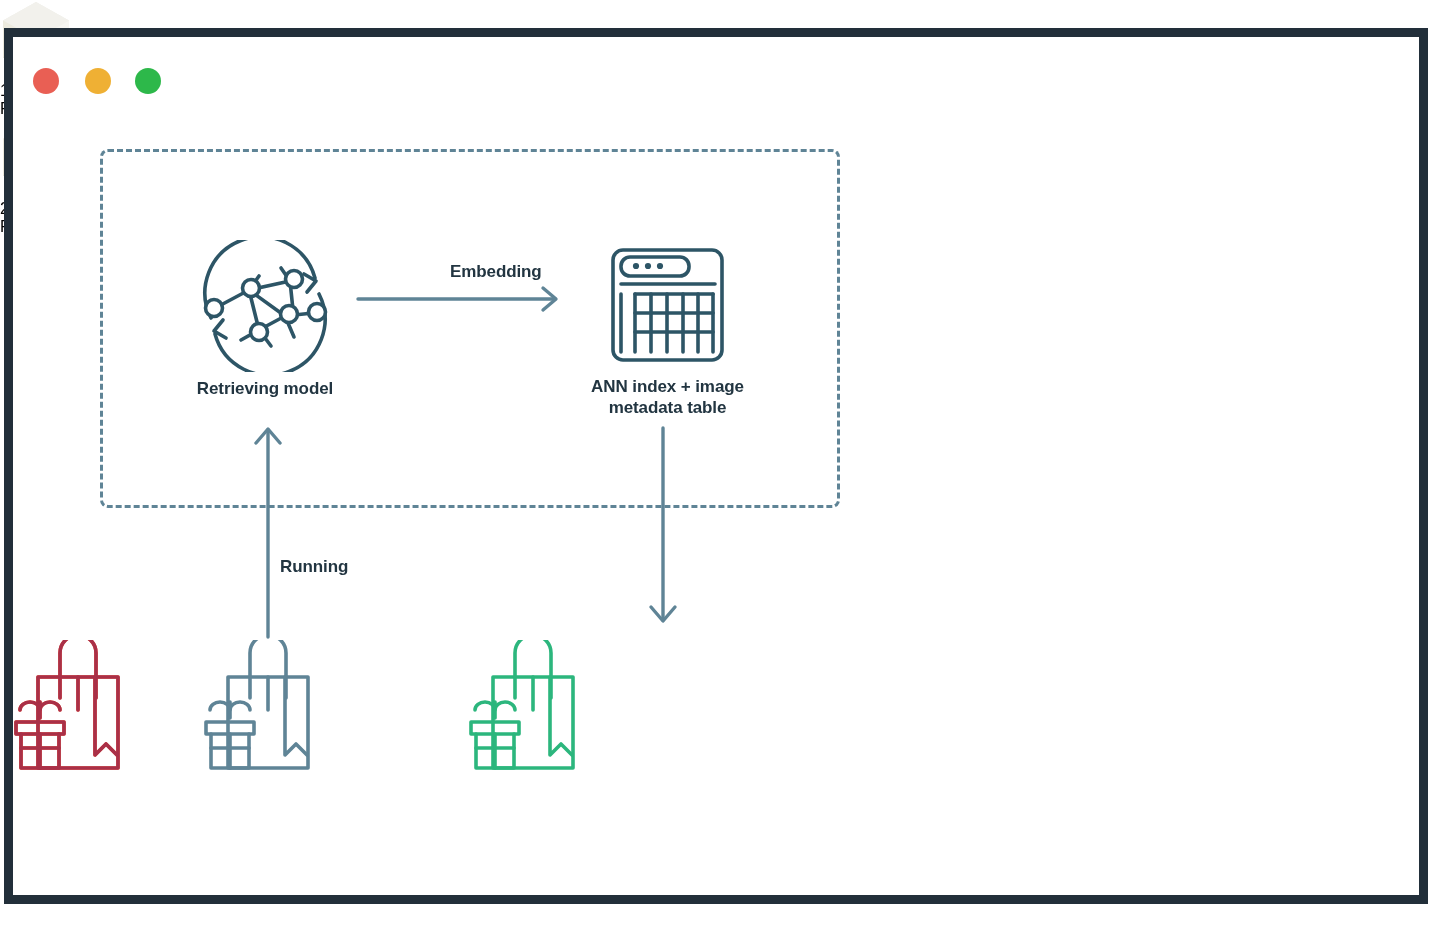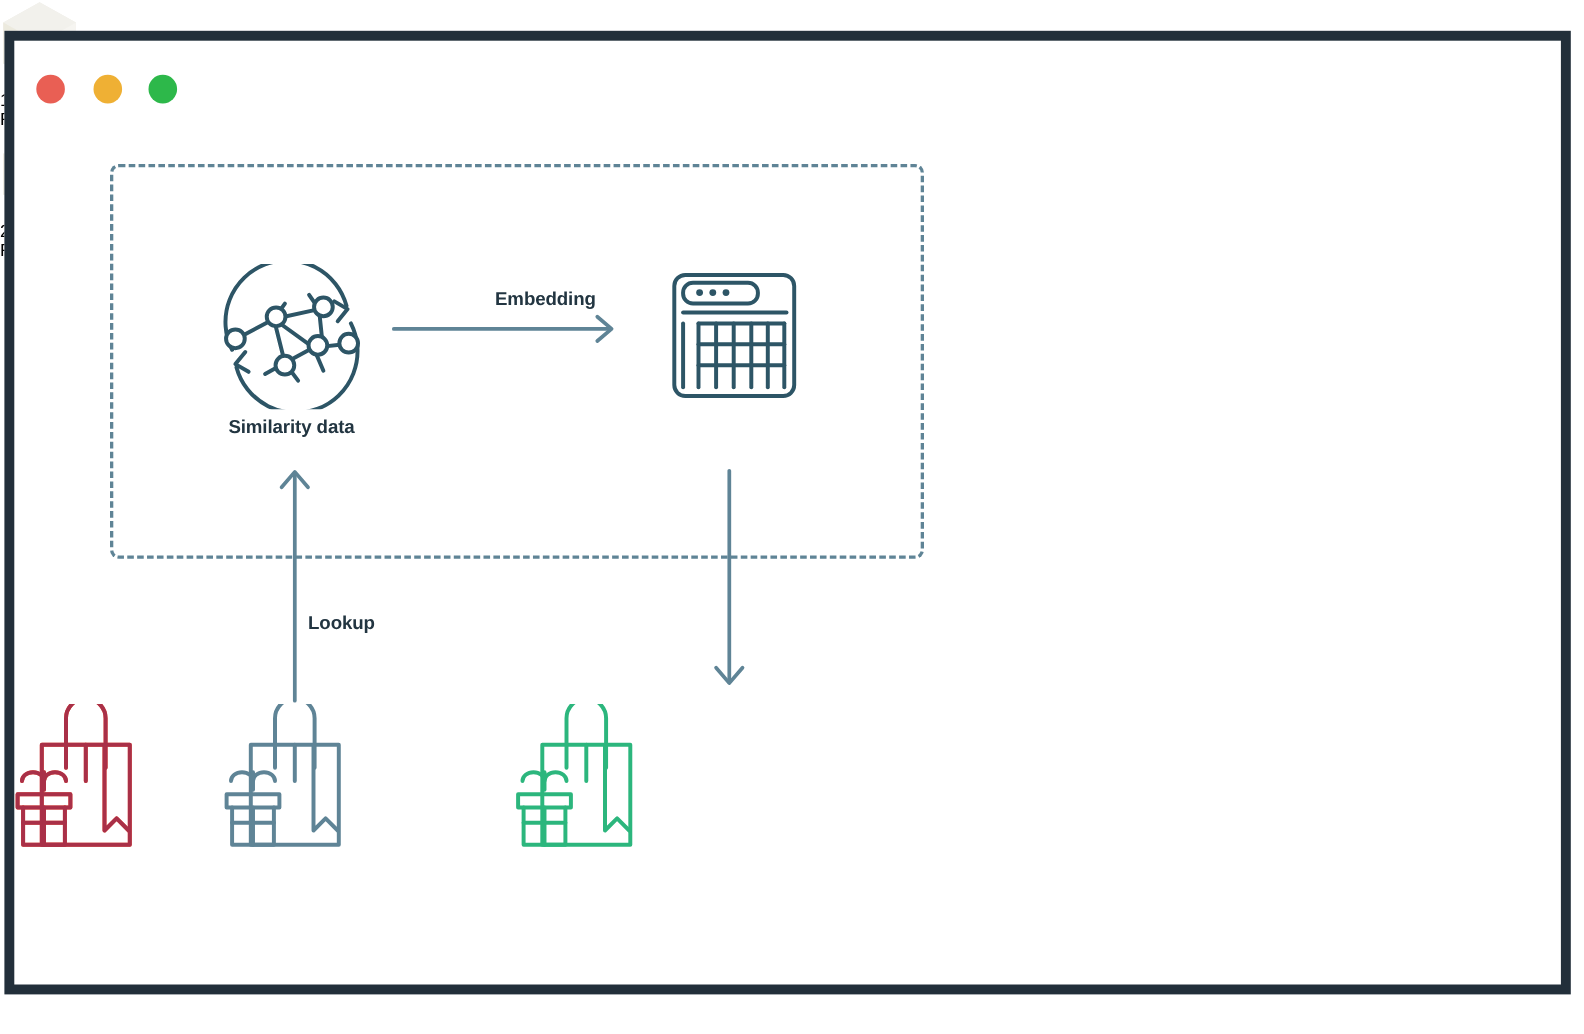--- a/index.html
+++ b/index.html
@@ -184,21 +184,21 @@
         <path d="M70 90 L82 106"></path>
 
         <circle cx="25" cy="68" r="8.5" fill="#ffffff"></circle>
         <circle cx="62" cy="48" r="8.5" fill="#ffffff"></circle>
         <circle cx="105" cy="39" r="8.5" fill="#ffffff"></circle>
         <circle cx="100" cy="74" r="8.5" fill="#ffffff"></circle>
         <circle cx="128" cy="72" r="8.5" fill="#ffffff"></circle>
         <circle cx="70" cy="92" r="8.5" fill="#ffffff"></circle>
       </g>
     </svg>
-    <div class="node-label">Similarity data</div>
+    <div class="node-label">Retrieving model</div>
   </div>
 
   <div class="node" id="node-table">
     <svg class="node-icon" width="145" height="130" viewBox="0 0 145 130">
       <g fill="none" stroke="#2d5566" stroke-width="3.6" stroke-linecap="round" stroke-linejoin="round">
 
         <rect x="18" y="10" width="109" height="110" rx="10"></rect>
 
         <rect x="26" y="17" width="68" height="19" rx="9"></rect>
         <line x1="26" y1="44" x2="120" y2="44"></line>
@@ -214,41 +214,43 @@
         <line x1="88" y1="54" x2="88" y2="112"></line>
         <line x1="103" y1="54" x2="103" y2="112"></line>
         <line x1="118" y1="54" x2="118" y2="112"></line>
       </g>
       <g fill="#2d5566">
         <circle cx="41" cy="26" r="3.1"></circle>
         <circle cx="53" cy="26" r="3.1"></circle>
         <circle cx="65" cy="26" r="3.1"></circle>
       </g>
     </svg>
+    <div class="node-label">ANN index + image
+metadata table</div>
   </div>
 
   <div class="connector" id="arrow-embedding">
     <svg width="215" height="34" viewBox="0 0 215 34">
       <g fill="none" stroke="#5f8496" stroke-width="3.4" stroke-linecap="round" stroke-linejoin="round">
         <line x1="3" y1="17" x2="200" y2="17"></line>
         <path d="M188 6 L201 17 L188 28"></path>
       </g>
     </svg>
   </div>
   <div id="label-embedding">Embedding</div>
 
   <div class="connector" id="arrow-lookup">
     <svg width="40" height="215" viewBox="0 0 40 215">
       <g fill="none" stroke="#5f8496" stroke-width="3.4" stroke-linecap="round" stroke-linejoin="round">
         <line x1="20" y1="212" x2="20" y2="5"></line>
         <path d="M8 18 L20 4 L32 18"></path>
       </g>
     </svg>
   </div>
-  <div id="label-lookup">Lookup</div>
+  <div id="label-lookup">Running</div>
 
   <div class="connector" id="arrow-retrieve">
     <svg width="40" height="200" viewBox="0 0 40 200">
       <g fill="none" stroke="#5f8496" stroke-width="3.4" stroke-linecap="round" stroke-linejoin="round">
         <line x1="20" y1="3" x2="20" y2="195"></line>
         <path d="M8 182 L20 196 L32 182"></path>
       </g>
     </svg>
   </div>
 

